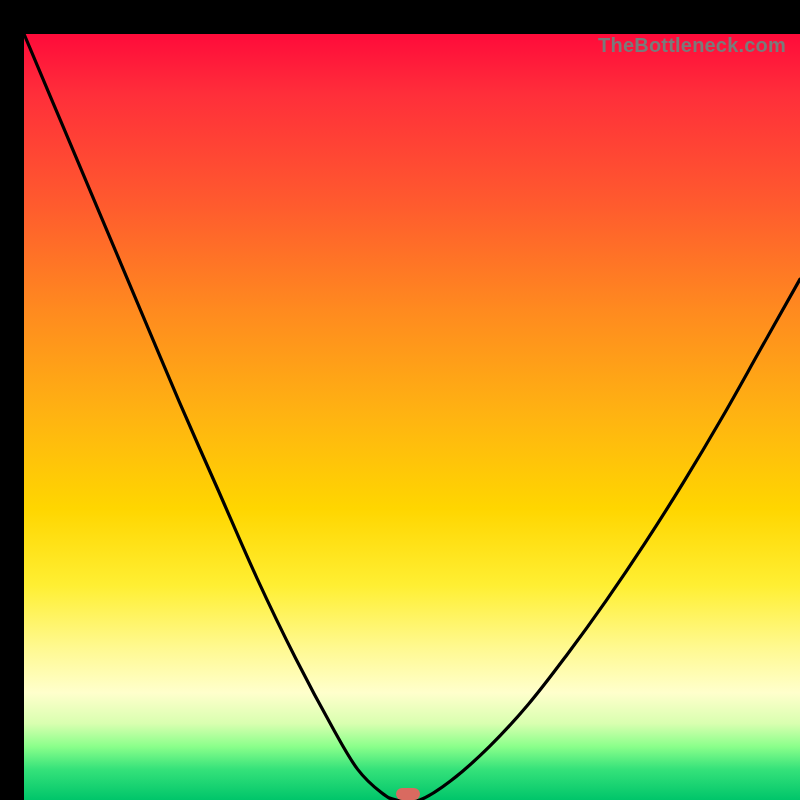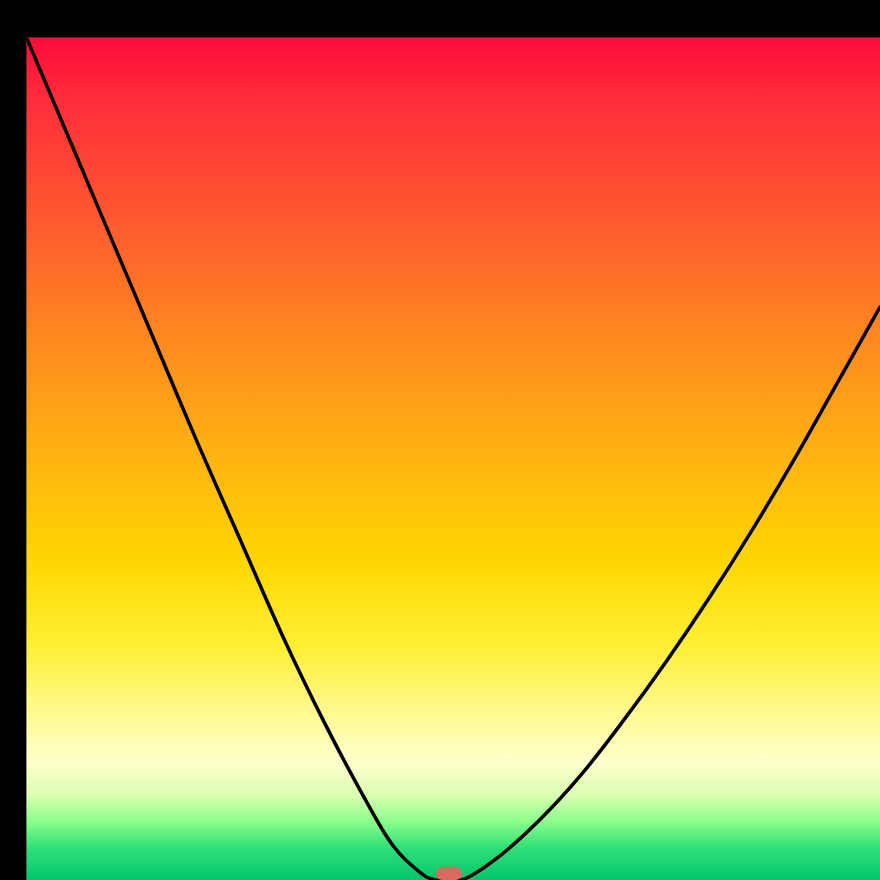--- a/index.html
+++ b/index.html
@@ -68,20 +68,21 @@
     background: #d96a60;
     transform: translate(-50%, -50%);
   }
 </style>
 </head>
 <body>
 
 <div class="frame">
   <div class="plot">
 
+    <div class="attribution">TheBottleneck.com</div>
 
     <svg class="curve" viewBox="0 0 776 766" preserveAspectRatio="none">
       <path fill="none" stroke="#000" stroke-width="3.2" stroke-linecap="round" d="M 0 0 C 6.984000000000001 16.545599999999993, 24.832 58.82879999999995, 38.800000000000004 91.91999999999996 C 52.76800000000001 125.01119999999997, 63.63200000000001 150.74880000000002, 77.60000000000001 183.84000000000003 C 91.56800000000001 216.93120000000005, 102.43199999999999 242.6688, 116.39999999999999 275.76 C 130.368 308.8512, 141.23200000000003 335.2782, 155.20000000000002 367.68 C 169.168 400.0818, 180.032 424.0576, 194 455.77 C 207.968 487.4824, 218.832 513.5264, 232.79999999999998 543.86 C 246.76799999999997 574.1936000000001, 257.63199999999995 596.7139999999999, 271.59999999999997 624.29 C 285.568 651.866, 299.22560000000004 677.0673999999999, 310.40000000000003 697.06 C 321.5744 717.0526, 325.2992 724.3296, 333.68 735.36 C 342.06080000000003 746.3904, 349.97600000000006 752.8248, 356.96000000000004 758.34 C 363.944 763.8552000000001, 365.496 764.6212, 372.47999999999996 766 C 379.46399999999994 767.3788, 385.9824 769.447, 395.76 766 C 405.5376 762.553, 414.22880000000004 756.5016, 426.8 746.85 C 439.3712 737.1984, 451.63199999999995 726.168, 465.59999999999997 712.38 C 479.568 698.592, 490.432 686.7956, 504.40000000000003 670.25 C 518.368 653.7044, 529.232 639.0738, 543.1999999999999 620.46 C 557.1679999999999 601.8462000000001, 568.0319999999999 586.8326000000001, 582 566.84 C 595.9680000000001 546.8474, 606.8320000000001 530.7614, 620.8000000000001 509.39 C 634.768 488.0186, 645.6320000000001 470.8602, 659.6 448.11 C 673.568 425.3598, 684.432 407.129, 698.4 383 C 712.3679999999999 358.871, 723.232 338.8784, 737.1999999999999 314.06 C 751.1679999999999 289.2416, 769.016 257.5292, 776 245.12"></path>
     </svg>
 
     <div class="marker" style="left: 384.12px; top: 759.872px;"></div>
   </div>
 </div>
 
 </body></html>

